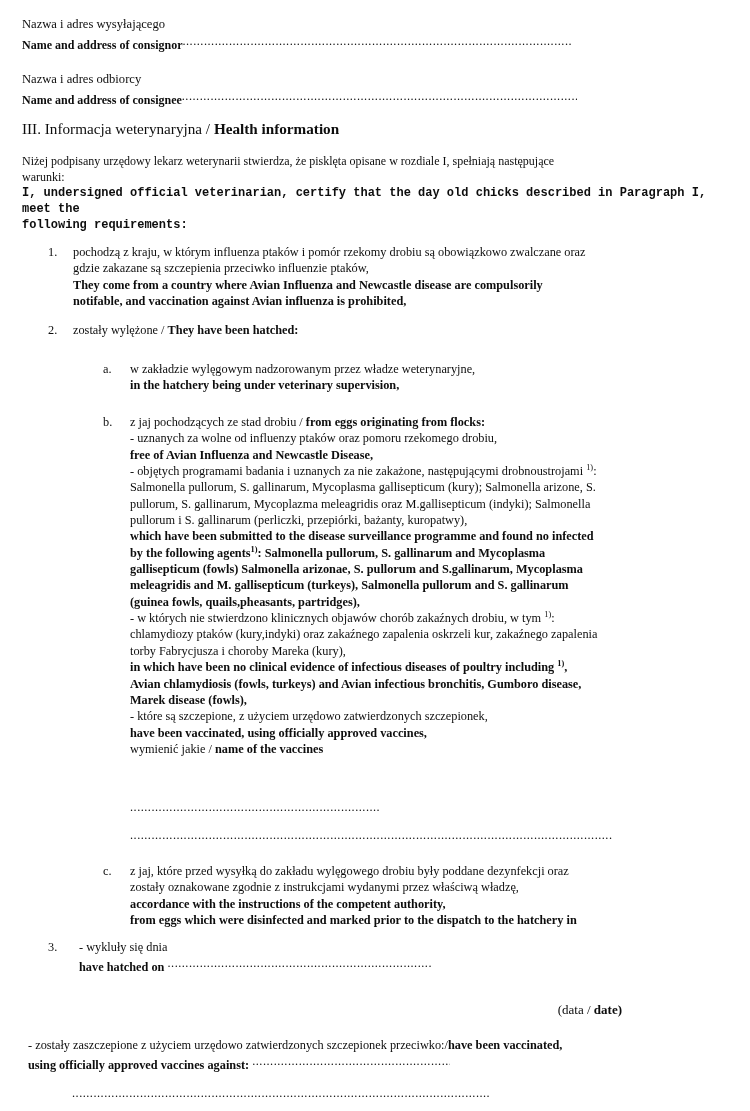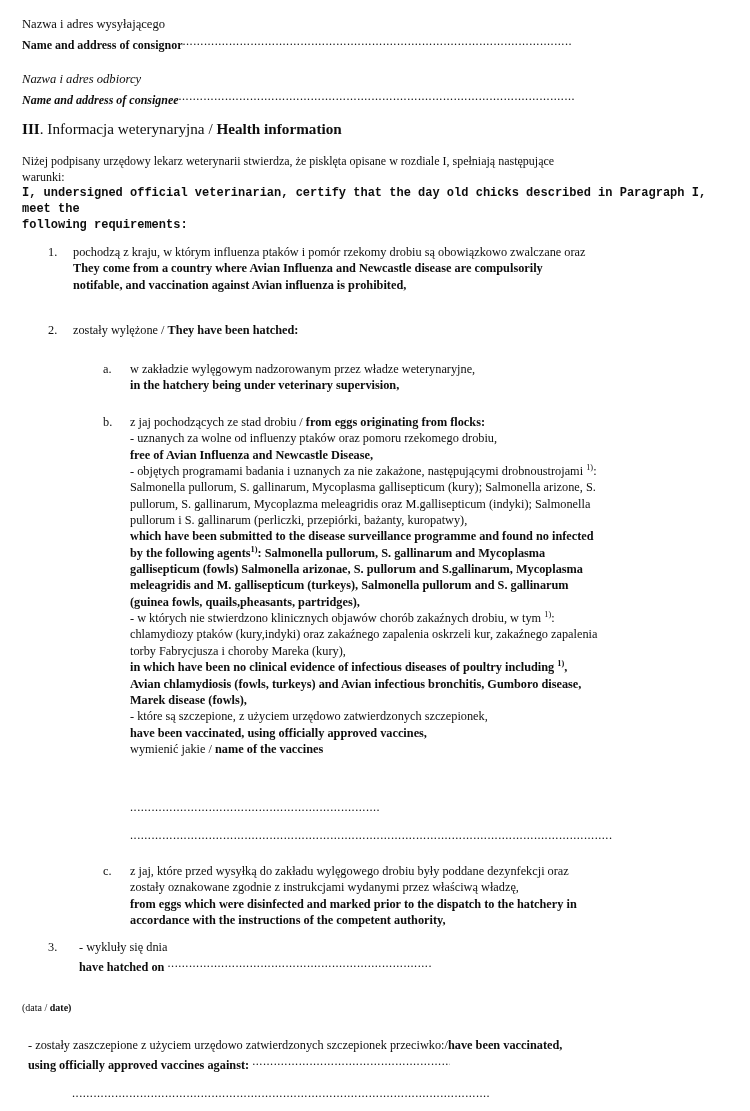--- a/index.html
+++ b/index.html
@@ -40,21 +40,21 @@
 
   
   .hdr-block { margin: 0 0 0 22px; }
   .hdr-pl { font-size: 12.6px; }
   .hdr-en { font-weight: bold; font-size: 12px; white-space: nowrap; }
 
   .sec-title {
     margin: 0 0 0 22px;
     font-size: 15.2px;
   }
-  .sec-title .num { font-weight: bold; }
+  .sec-title .num { font-weight: normal; }
 
   .intro { margin: 0 0 0 22px; width: 700px; font-size: 12px; }
   .intro-en { font-weight: bold; font-family: Liberation Mono, monospace; }
 
   
   .li1 {
     position: relative;
     margin-left: 48px;
     padding-left: 25px;
     width: 655px;
@@ -78,61 +78,62 @@
     top: 0;
   }
 
   sup {
     font-size: 0.68em;
     vertical-align: super;
     line-height: 0;
   }
 
   .center-cap {
-    text-align: left;
-    font-size: 10px;
+    text-align: right;
+    font-size: 13px;
     margin-left: 22px;
     width: 600px;
   }
 
   .blk { margin-left: 22px; width: 706px; }
 </style>
 </head>
 <body>
 
 <div class="page">
 
   <div class="hdr-block" style="position:absolute; left:0; top:16px;">
     <div class="hdr-pl">Nazwa i adres wysyłającego</div>
     <div>
       <span class="hdr-en">Name and address of consignor</span><span class="dots" style="width:392px;">.............................................................................................................</span>
     </div>
   </div>
 
-  <div class="hdr-block" style="position:absolute; left:0; top:71px;font-style:italic;">
+  <div class="hdr-block" style="position:absolute; left:0; top:71px;">
     <div class="hdr-pl">Nazwa i adres odbiorcy</div>
     <div>
       <span class="hdr-en">Name and address of consignee</span><span class="dots" style="width:395px;">...............................................................................................................</span>
     </div>
   </div>
 
   <div class="sec-title" style="position:absolute; left:0; top:119px;">
     <span class="num">III</span><span>. Informacja weterynaryjna / </span><span class="b">Health information</span>
   </div>
 
   <div class="intro" style="position:absolute; left:0; top:154px;">
     <div>Niżej podpisany urzędowy lekarz weterynarii stwierdza, że pisklęta opisane w rozdiale I, spełniają następujące</div>
     <div>warunki:</div>
     <div class="intro-en">I, undersigned official veterinarian, certify that the day old chicks described in Paragraph I, meet the</div>
     <div class="intro-en">following requirements:</div>
   </div>
 
   <div class="li1" style="position:absolute; left:0; top:244px;">
     <span class="mark">1.</span>
     <div>pochodzą z kraju, w którym influenza ptaków i pomór rzekomy drobiu są obowiązkowo zwalczane oraz</div>
+    <div>gdzie zakazane są szczepienia przeciwko influenzie ptaków,</div>
     <div class="b">They come from a country where Avian Influenza and Newcastle disease are compulsorily</div>
     <div class="b">notifable, and vaccination against Avian influenza is prohibited,</div>
   </div>
 
   <div class="li1" style="position:absolute; left:0; top:322px;">
     <span class="mark">2.</span>
     <div><span>zostały wylężone / </span><span class="b">They have been hatched:</span></div>
   </div>
 
   <div class="li2" style="position:absolute; left:0; top:361px;">
@@ -176,22 +177,22 @@
     <span class="dots" style="width:250px;">...............................................................................</span>
   </div>
   <div style="position:absolute; left:130px; top:827px;">
     <span class="dots" style="width:588px;">.......................................................................................................................................</span>
   </div>
 
   <div class="li2" style="position:absolute; left:0; top:863px;">
     <span class="mark">c.</span>
     <div>z jaj, które przed wysyłką do zakładu wylęgowego drobiu były poddane dezynfekcji oraz</div>
     <div>zostały oznakowane zgodnie z instrukcjami wydanymi przez właściwą władzę,</div>
+    <div class="b">accordance with the instructions of the competent authority,</div>
     <div class="b">from eggs which were disinfected and marked prior to the dispatch to the hatchery in</div>
-    <div class="b">accordance with the instructions of the competent authority,</div>
   </div>
 
   <div class="li1" style="position:absolute; left:0; top:939px; padding-left:25px;">
     <span class="mark">3.</span>
     <div style="margin-left:6px;">- wykluły się dnia</div>
     <div style="margin-left:6px;"><span class="b">have hatched on </span><span class="dots" style="width:322px;">..........................................................................</span></div>
   </div>
 
   <div class="center-cap" style="position:absolute; left:0; top:1001px;">
     <span>(data / </span><span class="b">date)</span>

